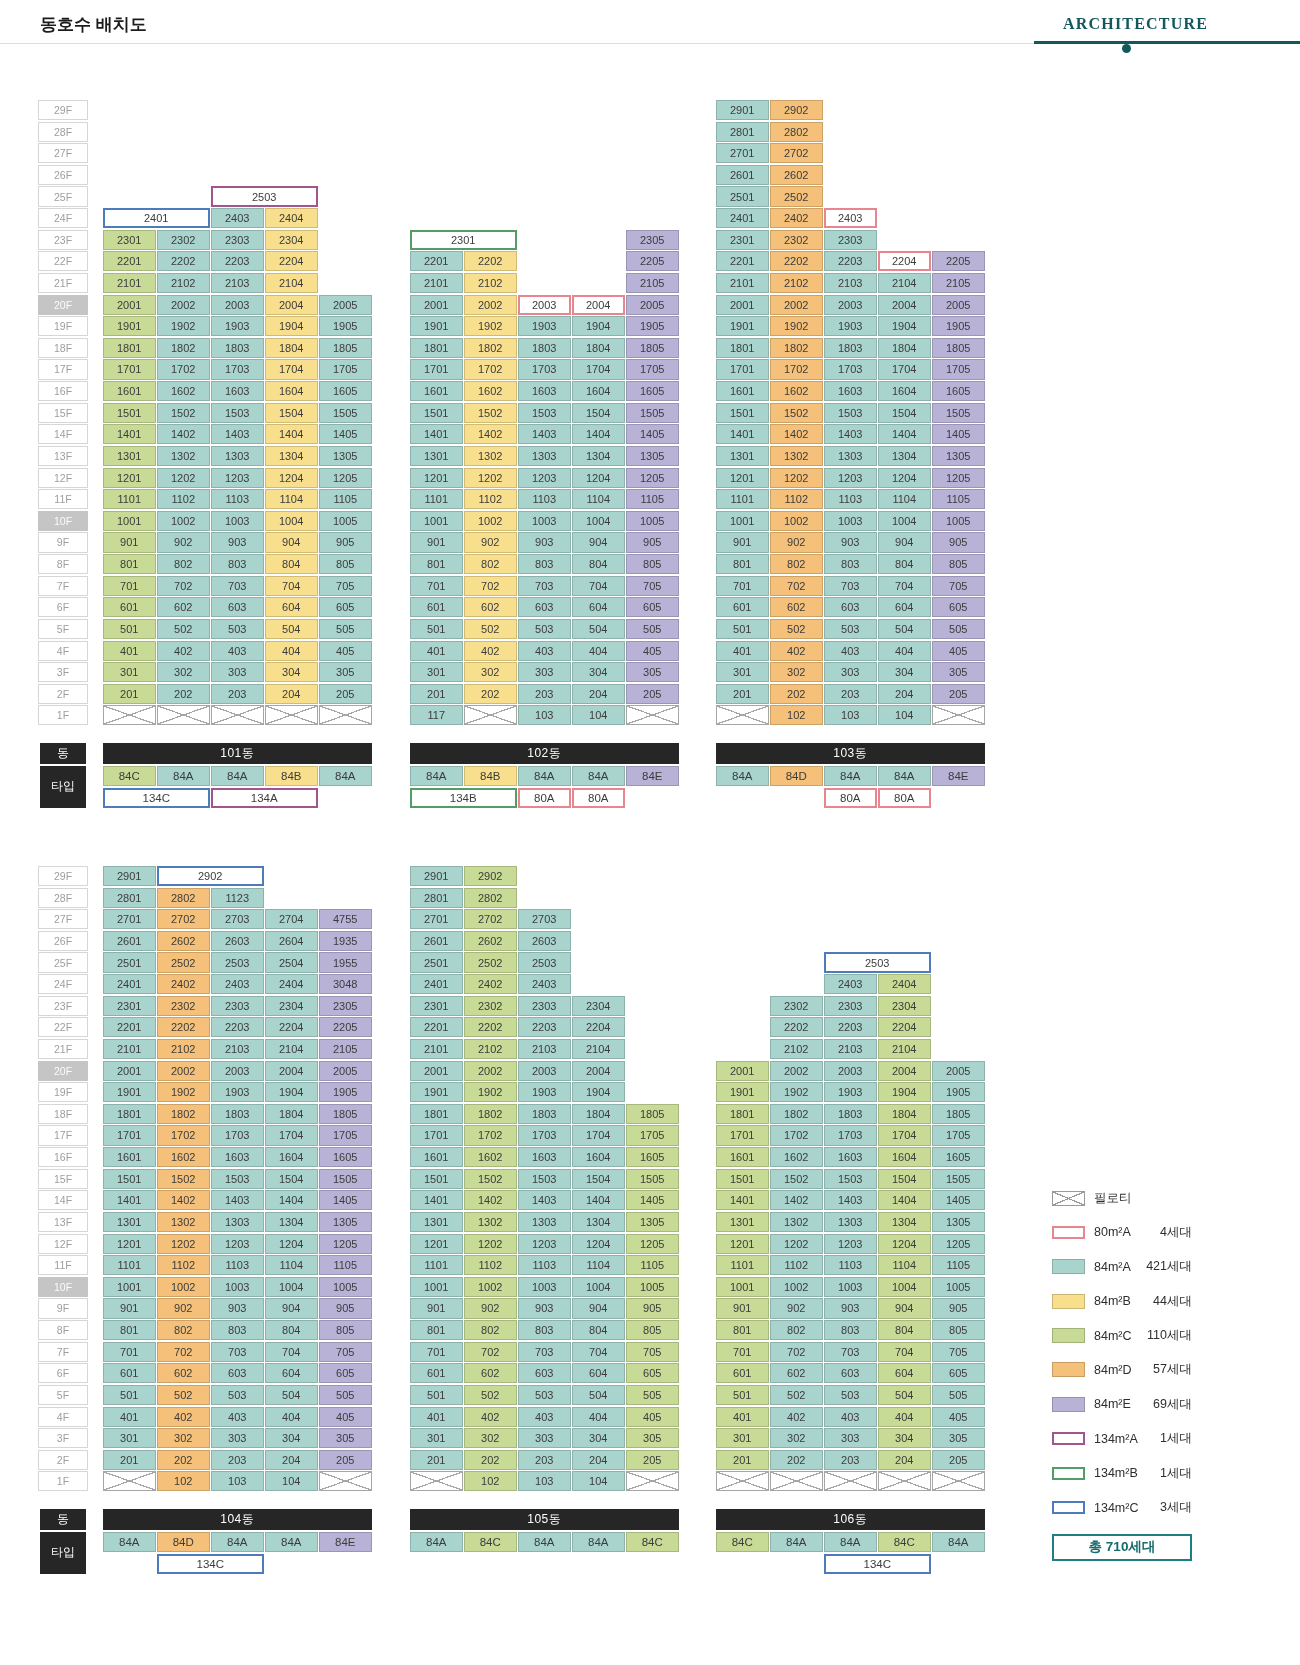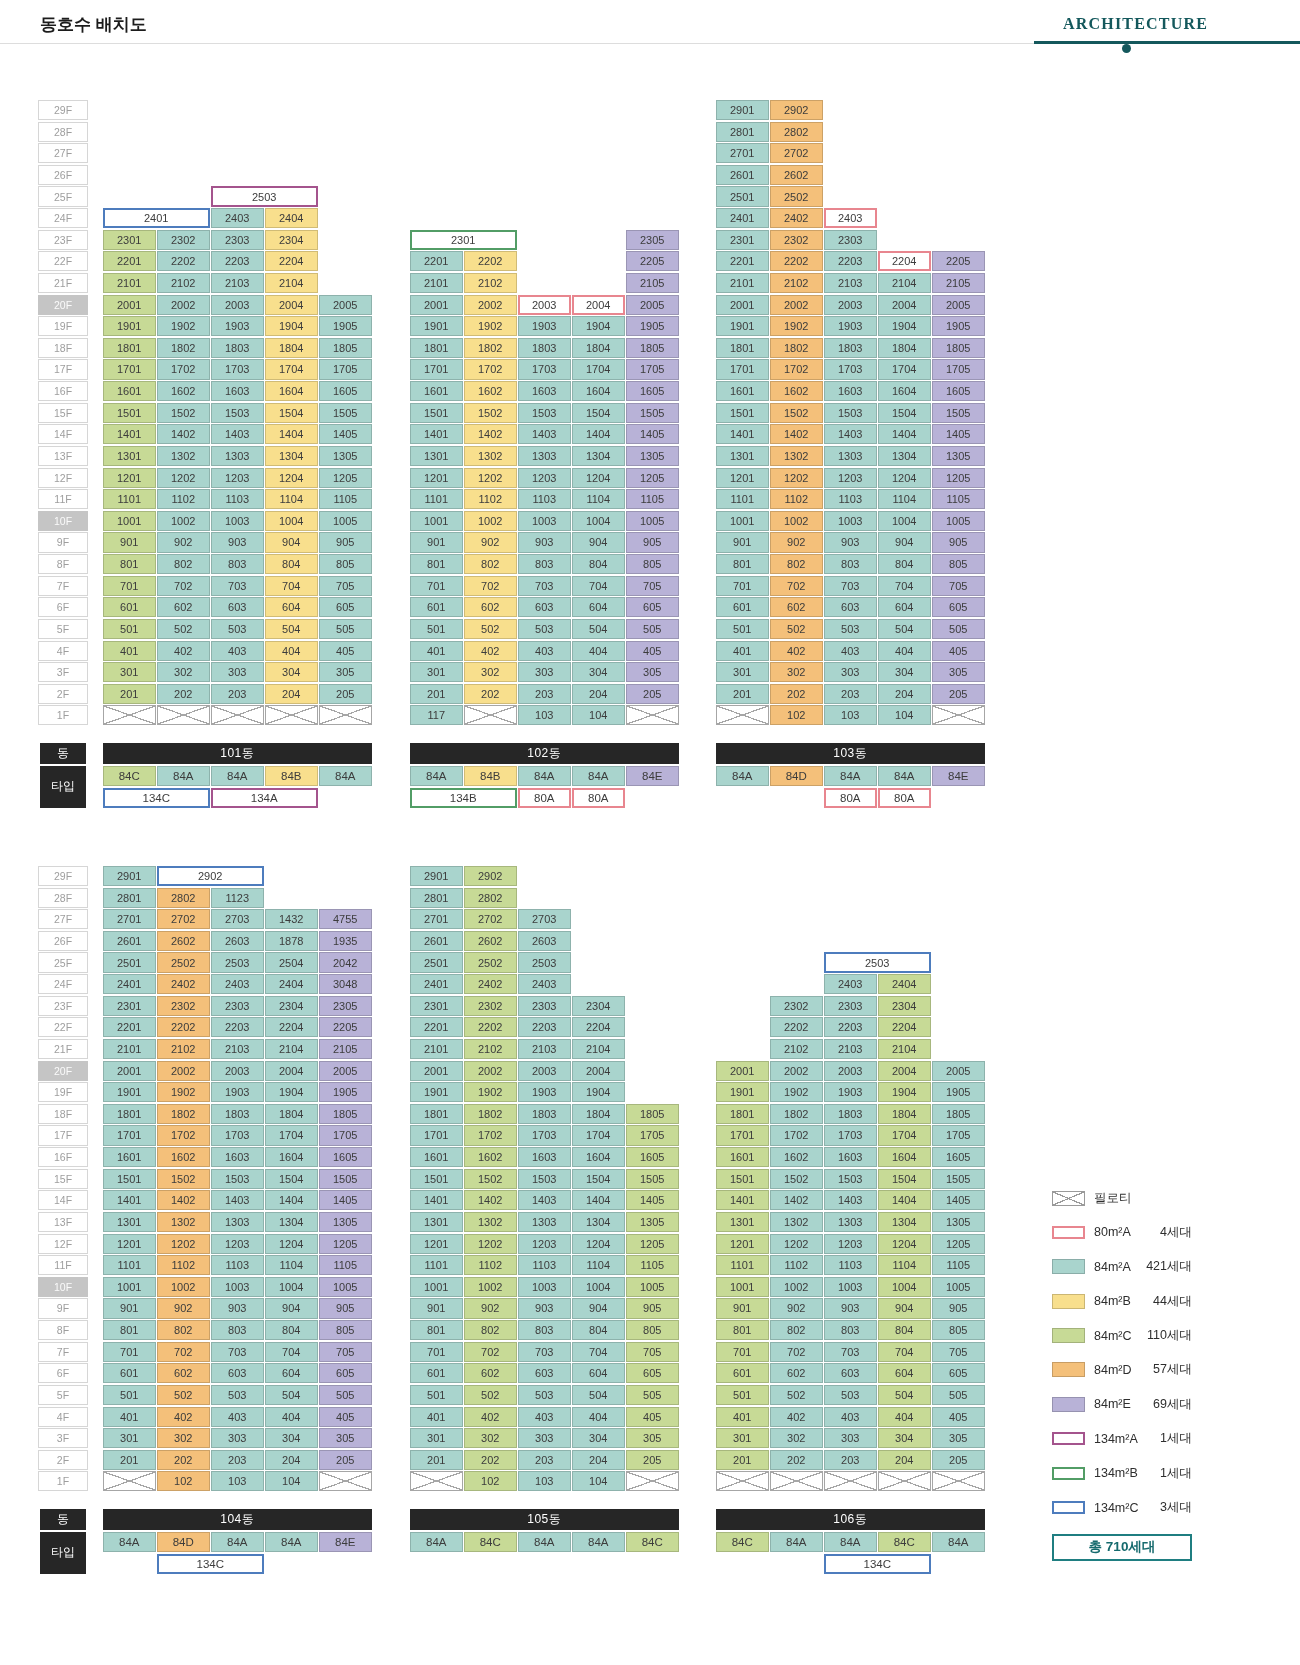--- a/index.html
+++ b/index.html
@@ -609,22 +609,22 @@
       <div class="cell fill t-84A" style="left: 265px; top: 1147.06px; width: 52.5px; height: 20.12px;">1604</div>
       <div class="cell fill t-84A" style="left: 265px; top: 1125.44px; width: 52.5px; height: 20.12px;">1704</div>
       <div class="cell fill t-84A" style="left: 265px; top: 1103.82px; width: 52.5px; height: 20.12px;">1804</div>
       <div class="cell fill t-84A" style="left: 265px; top: 1082.2px; width: 52.5px; height: 20.12px;">1904</div>
       <div class="cell fill t-84A" style="left: 265px; top: 1060.58px; width: 52.5px; height: 20.12px;">2004</div>
       <div class="cell fill t-84A" style="left: 265px; top: 1038.96px; width: 52.5px; height: 20.12px;">2104</div>
       <div class="cell fill t-84A" style="left: 265px; top: 1017.34px; width: 52.5px; height: 20.12px;">2204</div>
       <div class="cell fill t-84A" style="left: 265px; top: 995.72px; width: 52.5px; height: 20.12px;">2304</div>
       <div class="cell fill t-84A" style="left: 265px; top: 974.1px; width: 52.5px; height: 20.12px;">2404</div>
       <div class="cell fill t-84A" style="left: 265px; top: 952.48px; width: 52.5px; height: 20.12px;">2504</div>
-      <div class="cell fill t-84A" style="left: 265px; top: 930.86px; width: 52.5px; height: 20.12px;">1878</div>
-      <div class="cell fill t-84A" style="left: 265px; top: 909.24px; width: 52.5px; height: 20.12px;">1432</div>
+      <div class="cell fill t-84A" style="left: 265px; top: 930.86px; width: 52.5px; height: 20.12px;">2604</div>
+      <div class="cell fill t-84A" style="left: 265px; top: 909.24px; width: 52.5px; height: 20.12px;">2704</div>
       <div class="cell fill t-84E" style="left: 319px; top: 1449.74px; width: 52.5px; height: 20.12px;">205</div>
       <div class="cell fill t-84E" style="left: 319px; top: 1428.12px; width: 52.5px; height: 20.12px;">305</div>
       <div class="cell fill t-84E" style="left: 319px; top: 1406.5px; width: 52.5px; height: 20.12px;">405</div>
       <div class="cell fill t-84E" style="left: 319px; top: 1384.88px; width: 52.5px; height: 20.12px;">505</div>
       <div class="cell fill t-84E" style="left: 319px; top: 1363.26px; width: 52.5px; height: 20.12px;">605</div>
       <div class="cell fill t-84E" style="left: 319px; top: 1341.64px; width: 52.5px; height: 20.12px;">705</div>
       <div class="cell fill t-84E" style="left: 319px; top: 1320.02px; width: 52.5px; height: 20.12px;">805</div>
       <div class="cell fill t-84E" style="left: 319px; top: 1298.4px; width: 52.5px; height: 20.12px;">905</div>
       <div class="cell fill t-84E" style="left: 319px; top: 1276.78px; width: 52.5px; height: 20.12px;">1005</div>
       <div class="cell fill t-84E" style="left: 319px; top: 1255.16px; width: 52.5px; height: 20.12px;">1105</div>
@@ -634,21 +634,21 @@
       <div class="cell fill t-84E" style="left: 319px; top: 1168.68px; width: 52.5px; height: 20.12px;">1505</div>
       <div class="cell fill t-84E" style="left: 319px; top: 1147.06px; width: 52.5px; height: 20.12px;">1605</div>
       <div class="cell fill t-84E" style="left: 319px; top: 1125.44px; width: 52.5px; height: 20.12px;">1705</div>
       <div class="cell fill t-84E" style="left: 319px; top: 1103.82px; width: 52.5px; height: 20.12px;">1805</div>
       <div class="cell fill t-84E" style="left: 319px; top: 1082.2px; width: 52.5px; height: 20.12px;">1905</div>
       <div class="cell fill t-84E" style="left: 319px; top: 1060.58px; width: 52.5px; height: 20.12px;">2005</div>
       <div class="cell fill t-84E" style="left: 319px; top: 1038.96px; width: 52.5px; height: 20.12px;">2105</div>
       <div class="cell fill t-84E" style="left: 319px; top: 1017.34px; width: 52.5px; height: 20.12px;">2205</div>
       <div class="cell fill t-84E" style="left: 319px; top: 995.72px; width: 52.5px; height: 20.12px;">2305</div>
       <div class="cell fill t-84E" style="left: 319px; top: 974.1px; width: 52.5px; height: 20.12px;">3048</div>
-      <div class="cell fill t-84E" style="left: 319px; top: 952.48px; width: 52.5px; height: 20.12px;">2042</div>
+      <div class="cell fill t-84E" style="left: 319px; top: 952.48px; width: 52.5px; height: 20.12px;">1955</div>
       <div class="cell fill t-84E" style="left: 319px; top: 930.86px; width: 52.5px; height: 20.12px;">1935</div>
       <div class="cell fill t-84E" style="left: 319px; top: 909.24px; width: 52.5px; height: 20.12px;">4755</div>
       <div class="cell piloti" style="left: 103px; top: 1471.36px; width: 52.5px; height: 20.12px;"></div>
       <div class="cell piloti" style="left: 319px; top: 1471.36px; width: 52.5px; height: 20.12px;"></div>
       <div class="cell out o-134C" style="left: 157px; top: 866px; width: 106.5px; height: 20.12px;">2902</div>
       <div class="name-bar" style="left: 103px; top: 1508.98px; width: 268.5px; height: 21px;">104동</div>
       <div class="cell fill type-cell t-84A" style="left: 103px; top: 1531.98px; width: 52.5px; height: 20px;">84A</div>
       <div class="cell fill type-cell t-84D" style="left: 157px; top: 1531.98px; width: 52.5px; height: 20px;">84D</div>
       <div class="cell fill type-cell t-84A" style="left: 211px; top: 1531.98px; width: 52.5px; height: 20px;">84A</div>
       <div class="cell fill type-cell t-84A" style="left: 265px; top: 1531.98px; width: 52.5px; height: 20px;">84A</div>

